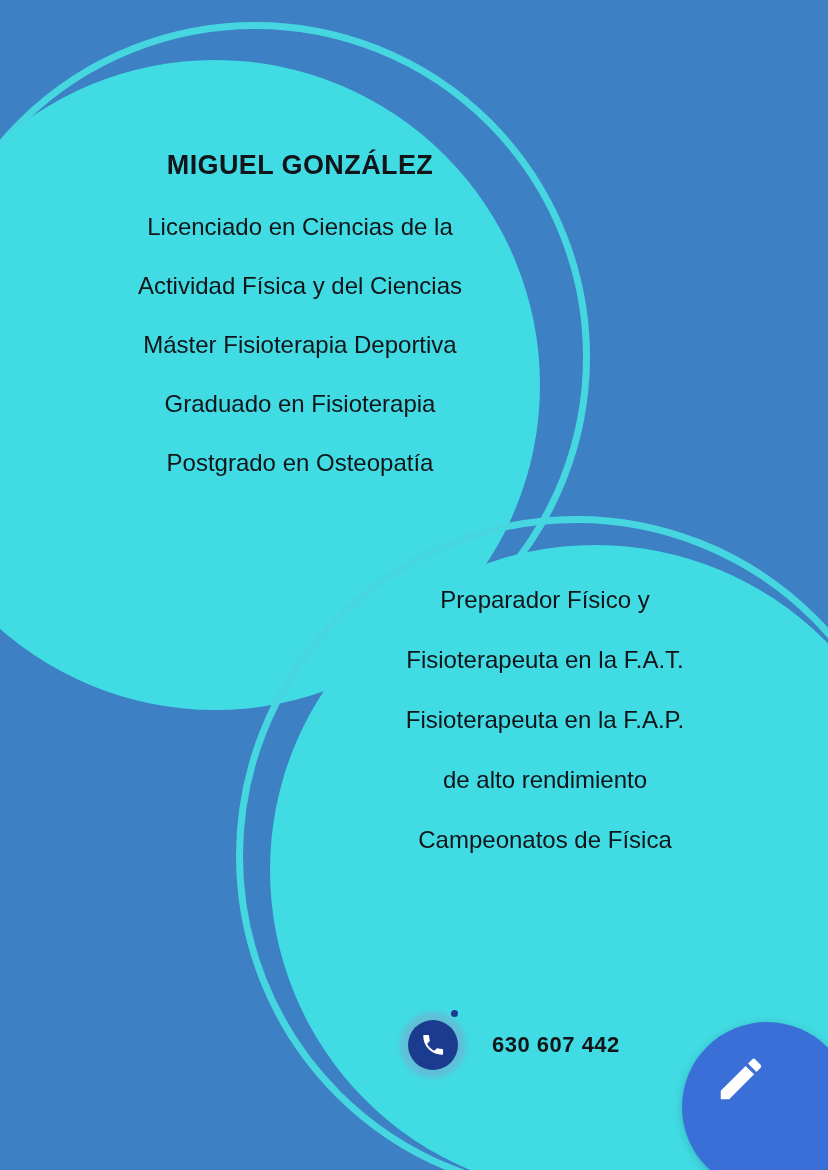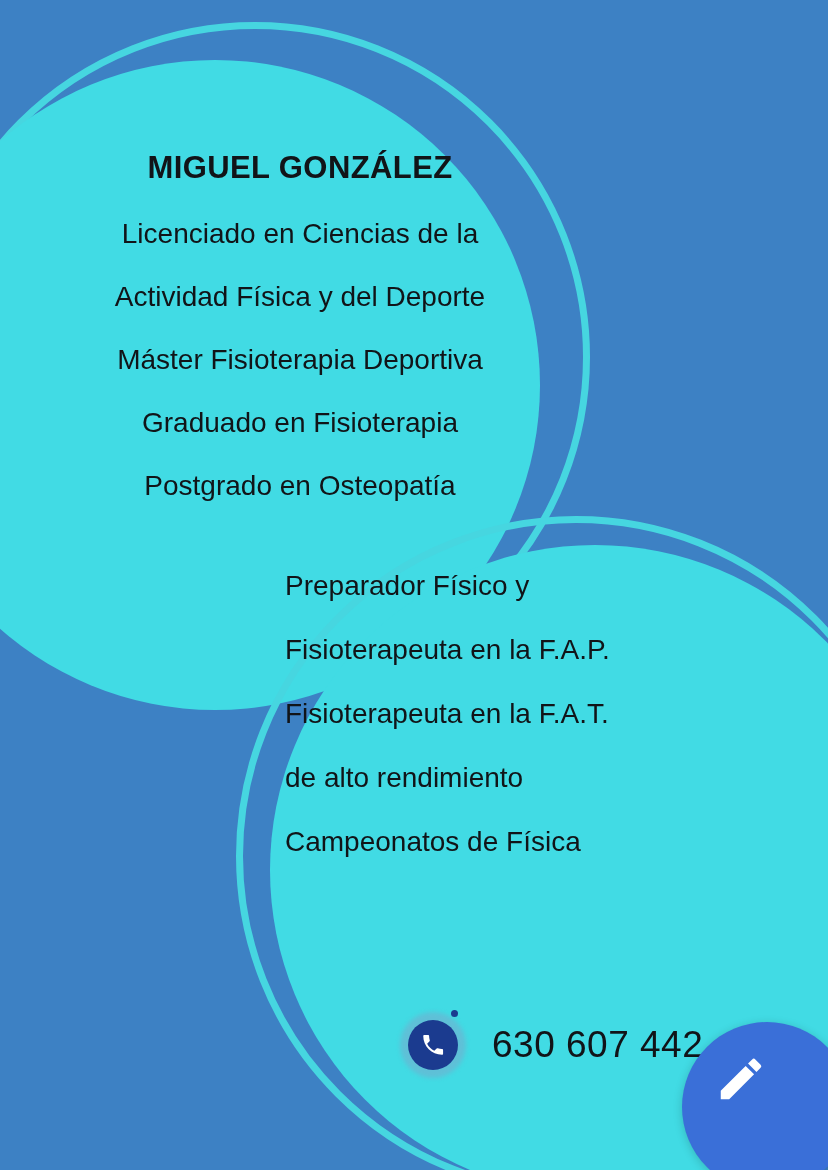--- a/index.html
+++ b/index.html
@@ -65,38 +65,40 @@
   
   .block-top {
     position: absolute;
     left: 0;
     top: 150px;
     width: 600px;
     text-align: center;
     color: #111418;
   }
   .name {
-    font-size: 31px;
+    font-size: 27px;
     font-weight: bold;
     letter-spacing: 0.4px;
     margin-bottom: 34px;
   }
   .line {
-    font-size: 28px;
+    font-size: 24px;
     line-height: 1;
     margin-bottom: 35px;
     white-space: nowrap;
+    margin-top: 16px;
   }
   .block-top .line:last-child { margin-bottom: 0; }
 
   .block-bottom {
     position: absolute;
     left: 285px;
     top: 572px;
     width: 520px;
+    text-align: center;
     color: #111418;
   }
   .block-bottom .line {
     margin-bottom: 36px;
   }
   .block-bottom .line:last-child { margin-bottom: 0; }
 
   
   .phone-row {
     position: absolute;
@@ -136,22 +138,22 @@
   .phone-dot {
     position: absolute;
     top: -2px;
     right: 8px;
     width: 7px;
     height: 7px;
     border-radius: 50%;
     background: #1b3b8f;
   }
   .phone-number {
-    font-size: 37px;
-    font-weight: normal;
+    font-size: 22px;
+    font-weight: bold;
     color: #111418;
     letter-spacing: 0.5px;
   }
 
   
   .fab {
     position: absolute;
     right: -24px;
     bottom: -22px;
     width: 170px;
@@ -174,30 +176,30 @@
 
   <div class="circle-top-outline"></div>
   <div class="circle-top"></div>
 
   <div class="circle-bottom-outline"></div>
   <div class="circle-bottom"></div>
 
   <div class="block-top">
     <div class="name">MIGUEL GONZÁLEZ</div>
     <div class="line">Licenciado en Ciencias de la</div>
-    <div class="line">Actividad Física y del Deporte</div>
+    <div class="line">Actividad Física y del Ciencias</div>
     <div class="line">Máster Fisioterapia Deportiva</div>
     <div class="line">Graduado en Fisioterapia</div>
     <div class="line">Postgrado en Osteopatía</div>
   </div>
 
   <div class="block-bottom">
     <div class="line">Preparador Físico y</div>
+    <div class="line">Fisioterapeuta en la F.A.T.</div>
     <div class="line">Fisioterapeuta en la F.A.P.</div>
-    <div class="line">Fisioterapeuta en la F.A.T.</div>
     <div class="line">de alto rendimiento</div>
     <div class="line">Campeonatos de Física</div>
   </div>
 
   <div class="phone-row">
     <div class="phone-badge">
       <div class="glow"></div>
       <div class="phone-dot"></div>
       <div class="disc">
         <svg width="26" height="26" viewBox="0 0 24 24" aria-hidden="true">

